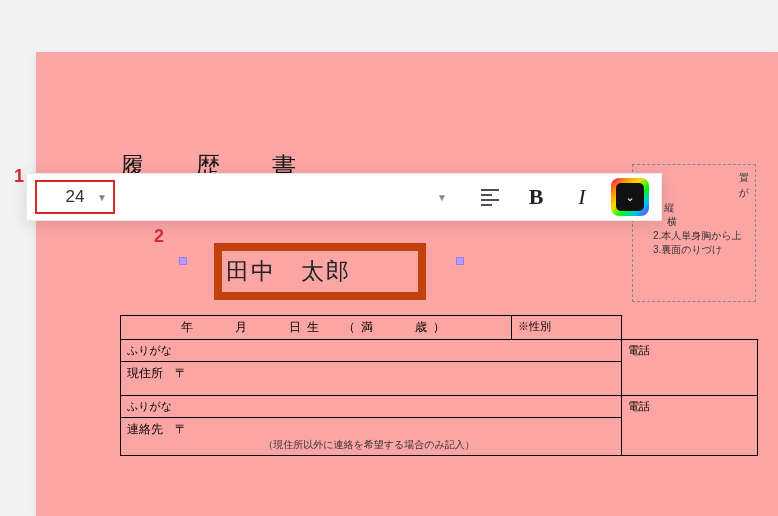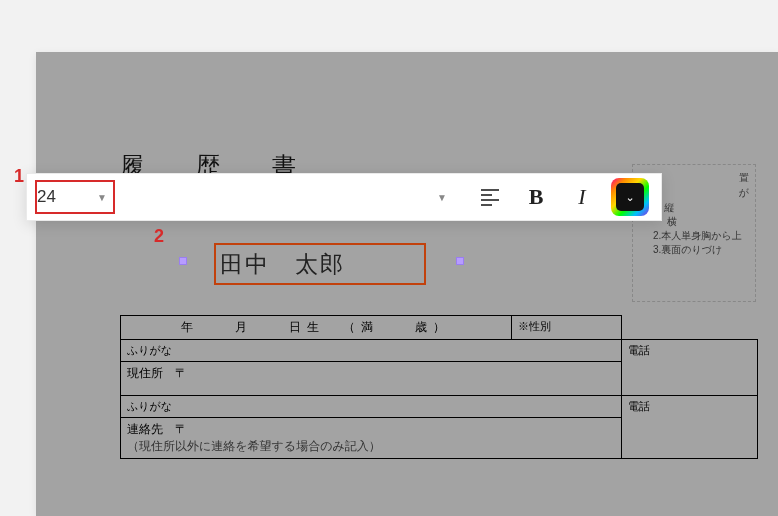--- a/index.html
+++ b/index.html
@@ -10,21 +10,21 @@
   width: 778px;
   height: 516px;
   position: relative;
 }
 .document {
   position: absolute;
   left: 36px;
   top: 52px;
   width: 742px;
   height: 464px;
-  background: #a3a3a3;
+  background: #fca5a5;
   box-shadow: 0 2px 8px rgba(0,0,0,0.08);
 }
 .doc-title {
   position: absolute;
   left: 84px;
   top: 98px;
   font-size: 24px;
   letter-spacing: 14px;
   font-weight: 400;
   color: #111;
@@ -46,22 +46,22 @@
   left: 148px;
   top: 185px;
   width: 243px;
   height: 48px;
 }
 .name-box {
   position: absolute;
   left: 30px;
   top: 6px;
   width: 212px;
-  height: 42px;
-  border: 2px solid #c2410c;
+  height: 57px;
+  border: 8px solid #c2410c;
   display: flex;
   align-items: center;
   padding-left: 4px;
 }
 .name-text {
   font-size: 23px;
   color: #222;
   letter-spacing: 2px;
 }
 .handle {
@@ -93,21 +93,21 @@
   display: flex;
   align-items: center;
   padding: 0 6px;
 }
 .size-select {
   width: 80px;
   height: 34px;
   border: 2px solid #d72a2a;
   display: flex;
   align-items: center;
-  justify-content: flex-start;
+  justify-content: center;
   margin-left: 2px;
   position: relative;
   font-size: 17px;
   color: #333;
 }
 .size-select .caret { position: absolute; right: 6px; font-size: 10px; color: #888; }
 .font-select {
   flex: 1;
   height: 34px;
   display: flex;
@@ -163,21 +163,21 @@
   border: 1px solid #000;
   font-size: 12px;
   padding: 3px 6px;
   vertical-align: top;
 }
 .row-birth td { height: 24px; }
 .row-furigana td { height: 18px; font-size: 11px; margin-top: 12px; }
 .row-addr td { height: 34px; }
 .birth-text { text-align: center; letter-spacing: 6px; }
 .sex-label { font-size: 11px; }
-.contact-note { font-size: 12px; color: #333; text-align: left; padding-right: 4px; }
+.contact-note { font-size: 10px; color: #333; text-align: center; padding-right: 4px; }
 .align-icon svg { display: block; }
 </style>
 </head>
 <body>
 
 <div class="document">
 
   <div class="doc-title">履　歴　書</div>
 
   <div class="photo-box">

